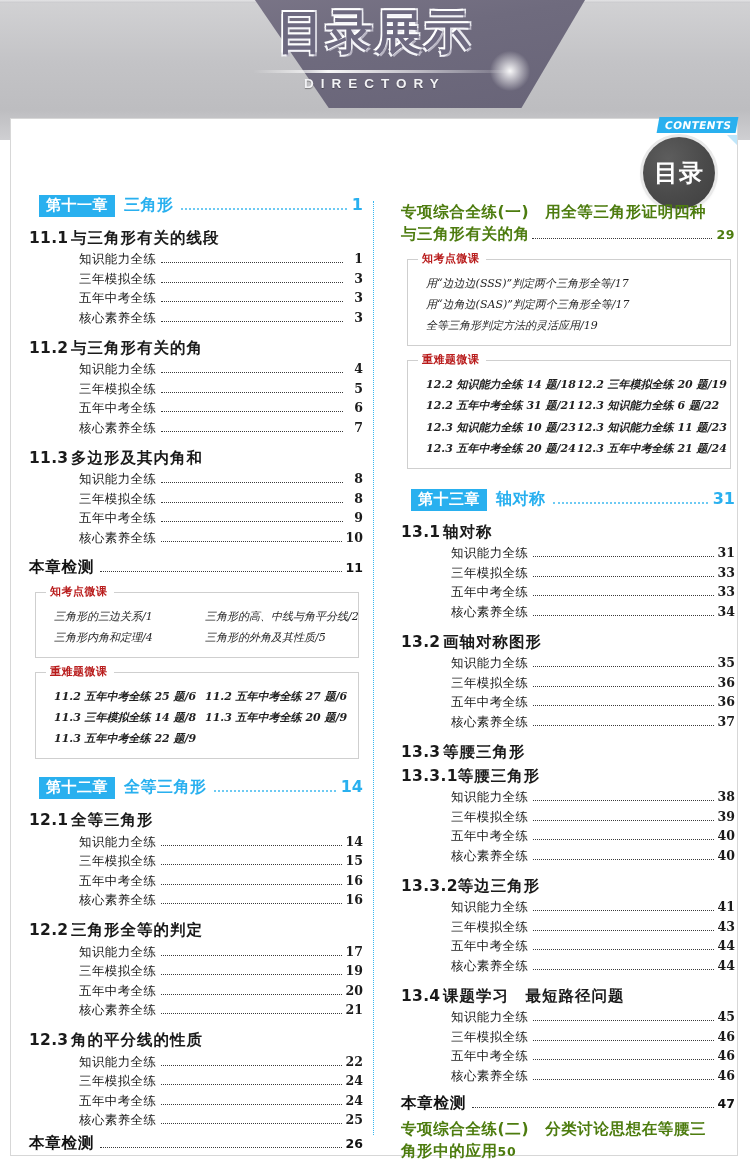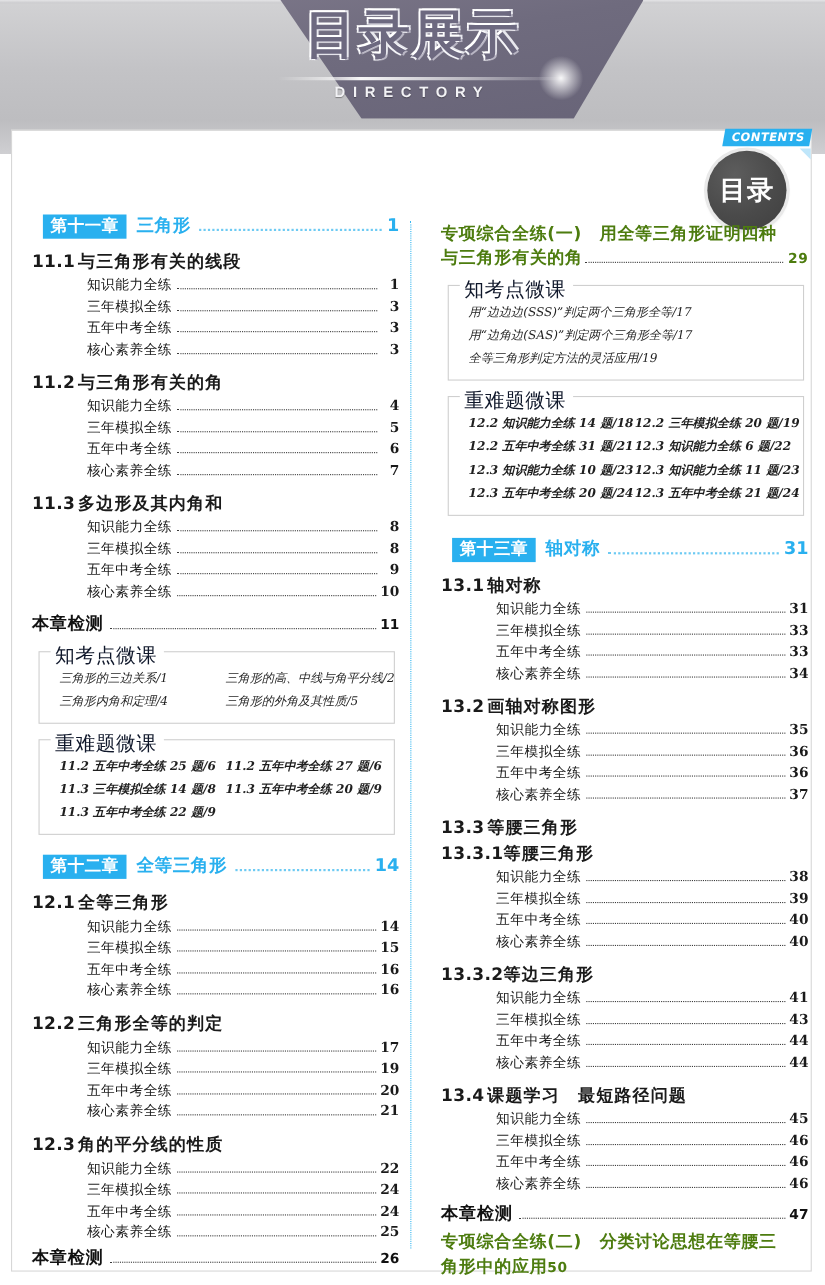--- a/index.html
+++ b/index.html
@@ -212,21 +212,21 @@
   .mbox{
     position:relative;
     border:1px solid #cfcfcf;
     margin:14px 4px 12px 6px;
     padding:13px 8px 9px 12px;
     box-sizing:border-box;
   }
   .mbox .mtitle{
     position:absolute;left:10px;top:-9px;
     background:#fff;padding:0 6px 0 4px;
-    font-size:18px;font-weight:normal;color:#0f172a;
+    font-size:11px;font-weight:bold;color:#b91c1c;
     letter-spacing:.5px;
     font-family:"DejaVu Sans","Liberation Sans",sans-serif;
   }
   .mgrid{
     display:flex;flex-wrap:wrap;
   }
   .mgrid .mitem{
     width:50%;box-sizing:border-box;
     font-size:11px;
     color:#1f1f1f;

